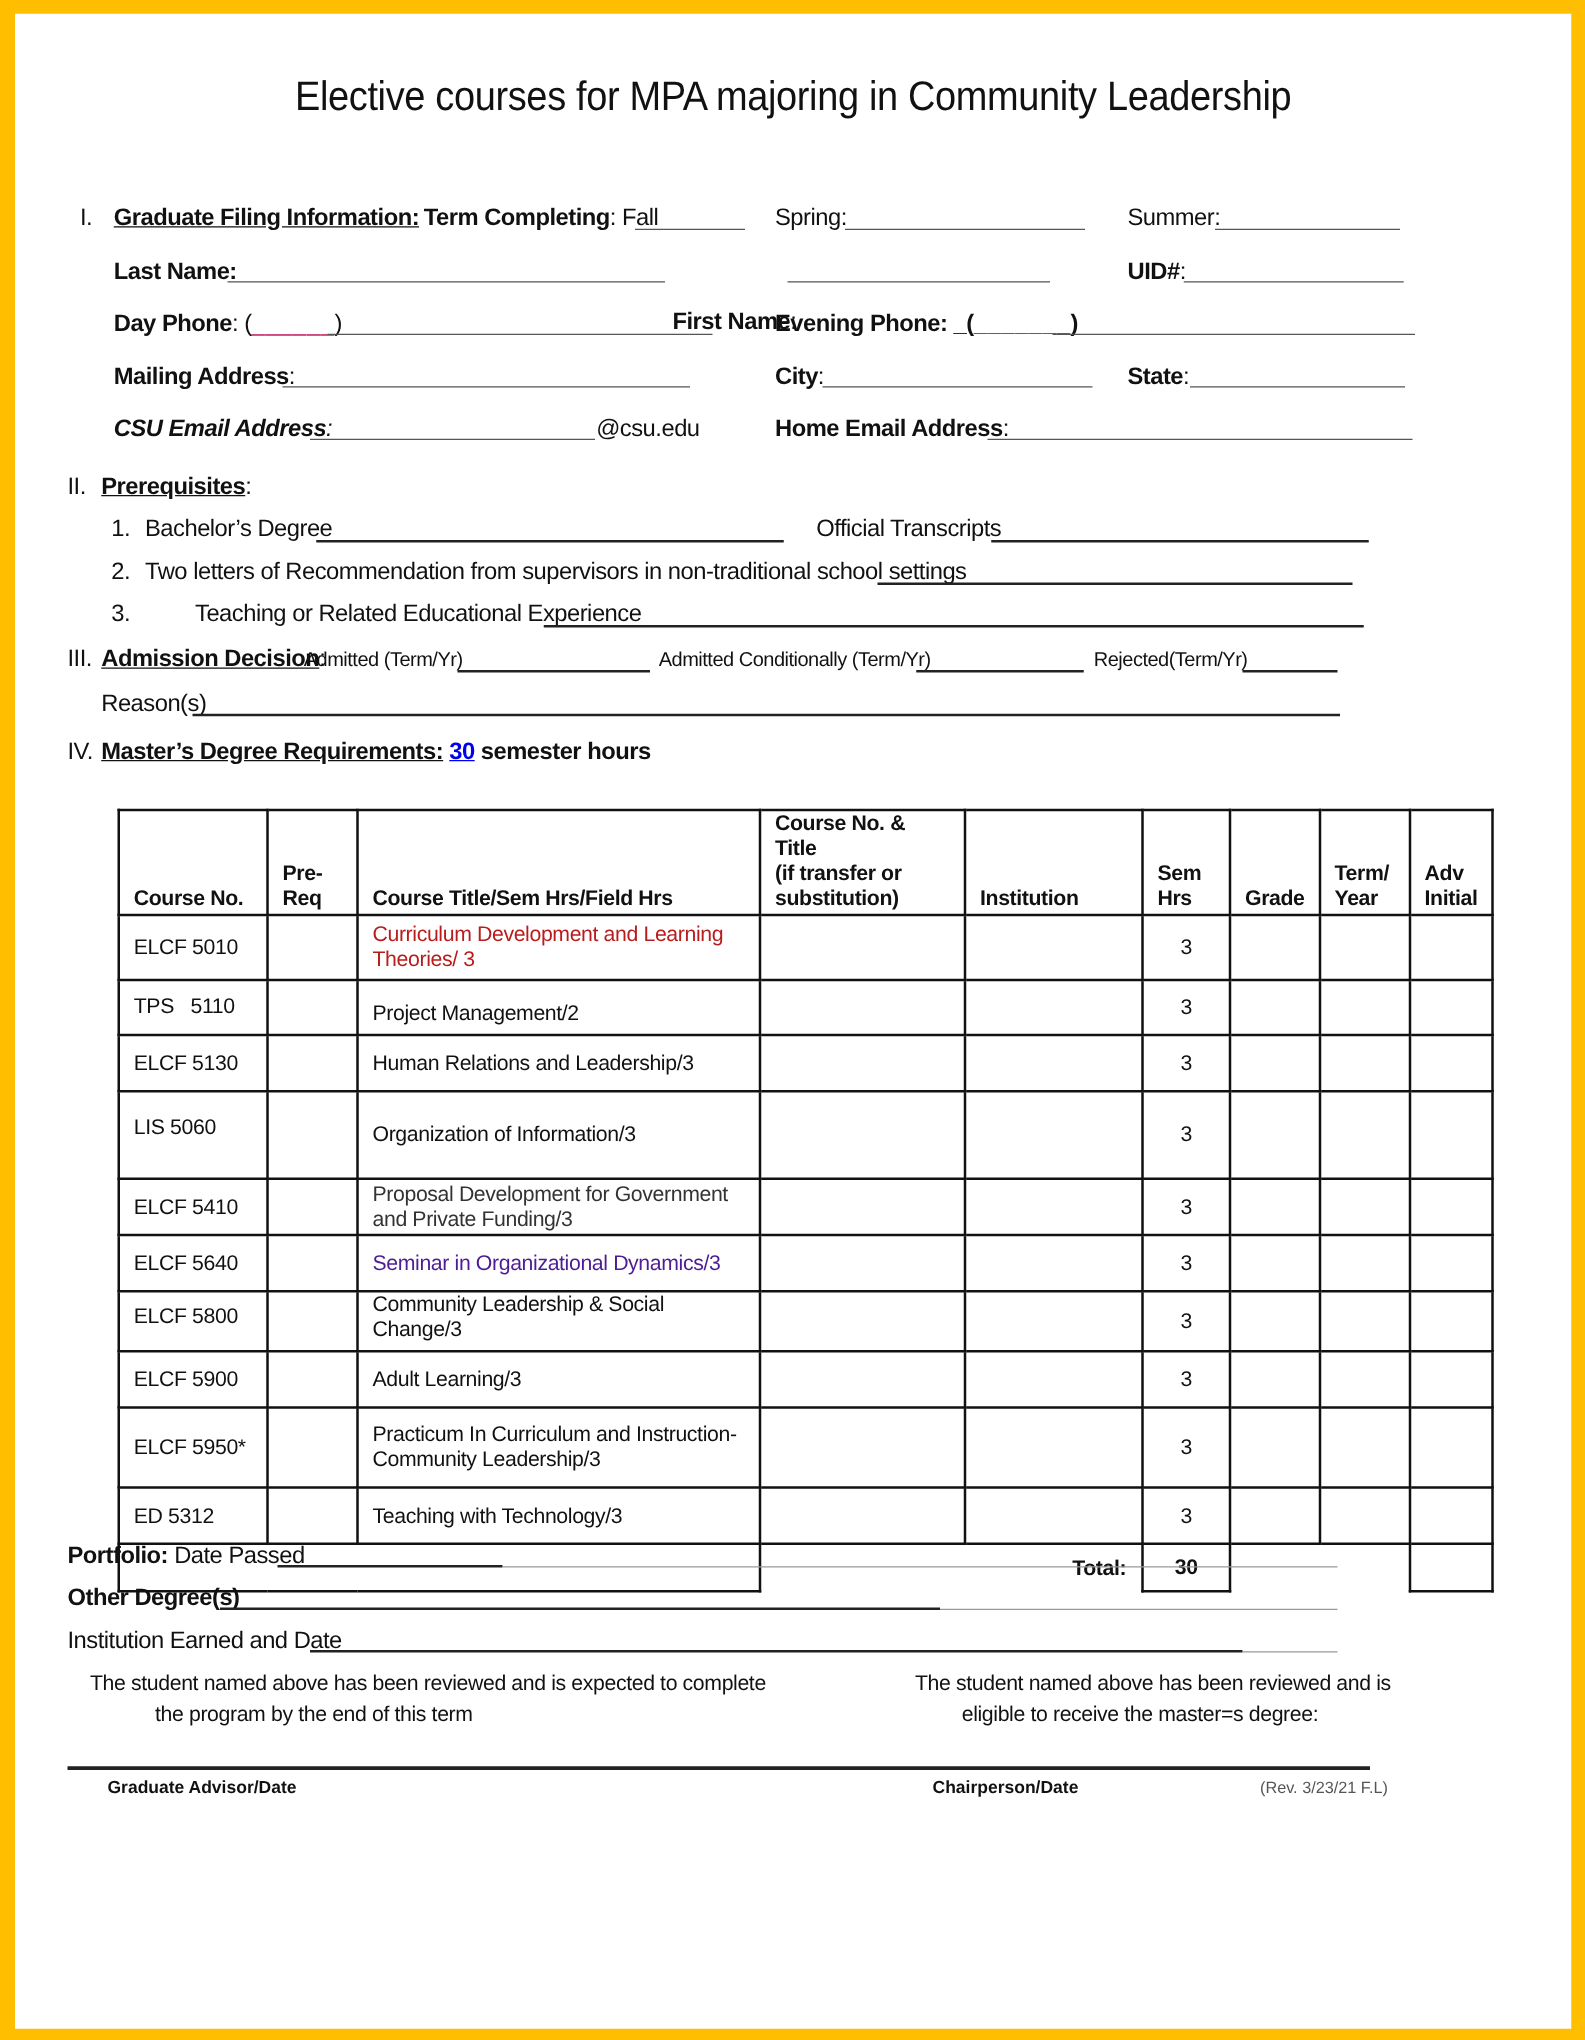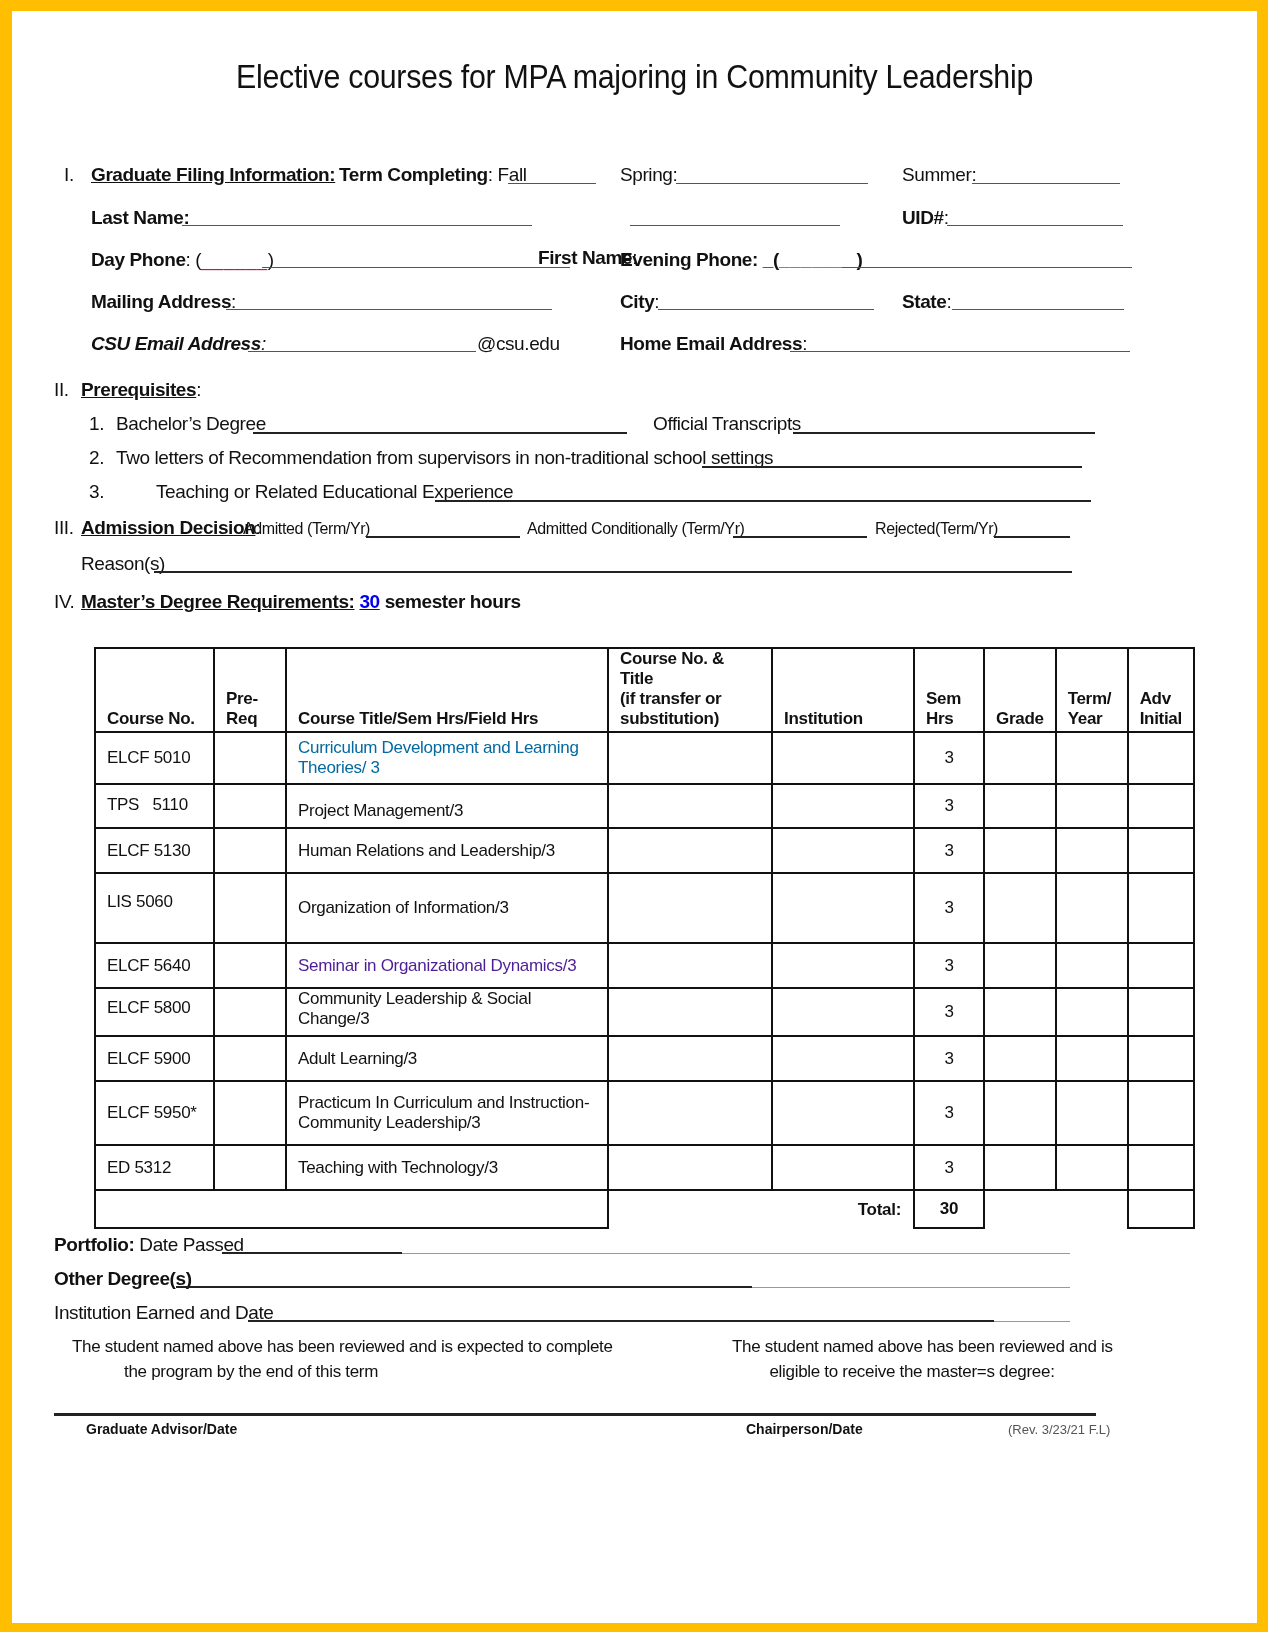--- a/index.html
+++ b/index.html
@@ -151,32 +151,32 @@
       <th>Grade</th>
       <th style="white-space:pre-line">Term/
 Year</th>
       <th style="white-space:pre-line">Adv
 Initial</th>
     </tr>
 
     <tr style="height:52px;">
       <td>ELCF 5010</td>
       <td></td>
-      <td style="color:#0369a1">Curriculum Development and Learning Theories/ 3</td>
+      <td style="color:#b91c1c">Curriculum Development and Learning Theories/ 3</td>
       <td></td>
       <td></td>
       <td class="hrs">3</td>
       <td></td>
       <td></td>
       <td></td>
     </tr>
     <tr style="height:44px;">
       <td style="white-space:pre;vertical-align:top;padding-top:10px">TPS   5110</td>
       <td></td>
-      <td style="vertical-align:bottom;padding-bottom:6px">Project Management/3</td>
+      <td style="vertical-align:bottom;padding-bottom:6px">Project Management/2</td>
       <td></td>
       <td></td>
       <td class="hrs">3</td>
       <td></td>
       <td></td>
       <td></td>
     </tr>
     <tr style="height:45px;">
       <td>ELCF 5130</td>
       <td></td>
@@ -185,20 +185,31 @@
       <td></td>
       <td class="hrs">3</td>
       <td></td>
       <td></td>
       <td></td>
     </tr>
     <tr style="height:70px;">
       <td style="vertical-align:top;padding-top:18px">LIS 5060</td>
       <td></td>
       <td>Organization of Information/3</td>
+      <td></td>
+      <td></td>
+      <td class="hrs">3</td>
+      <td></td>
+      <td></td>
+      <td></td>
+    </tr>
+    <tr style="height:45px;">
+      <td>ELCF 5410</td>
+      <td></td>
+      <td style="color:#333">Proposal Development for Government and Private Funding/3</td>
       <td></td>
       <td></td>
       <td class="hrs">3</td>
       <td></td>
       <td></td>
       <td></td>
     </tr>
     <tr style="height:45px;">
       <td>ELCF 5640</td>
       <td></td>

